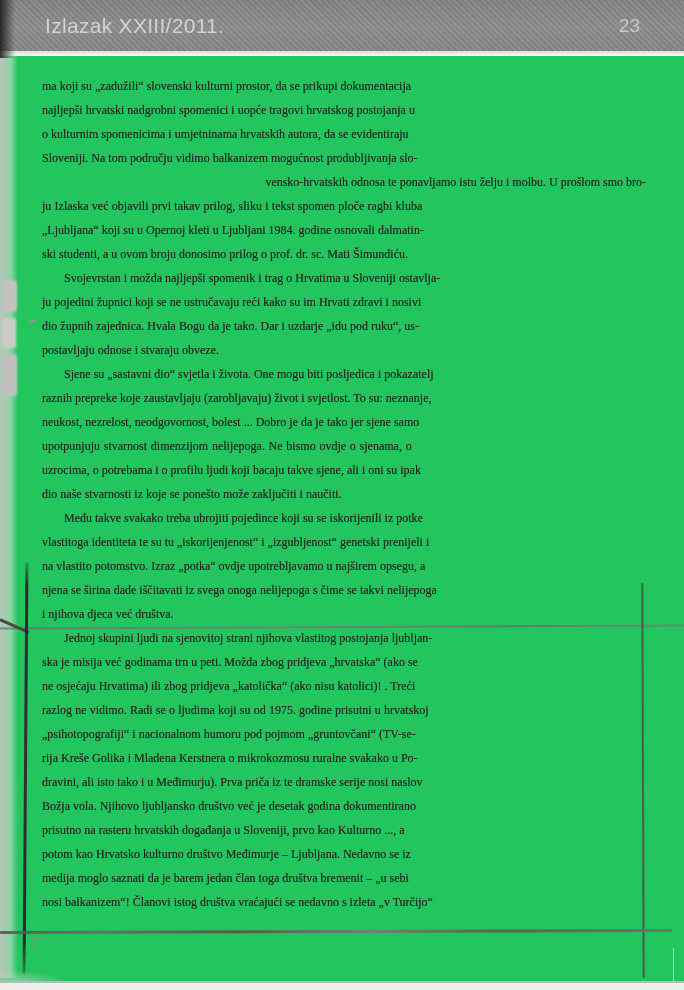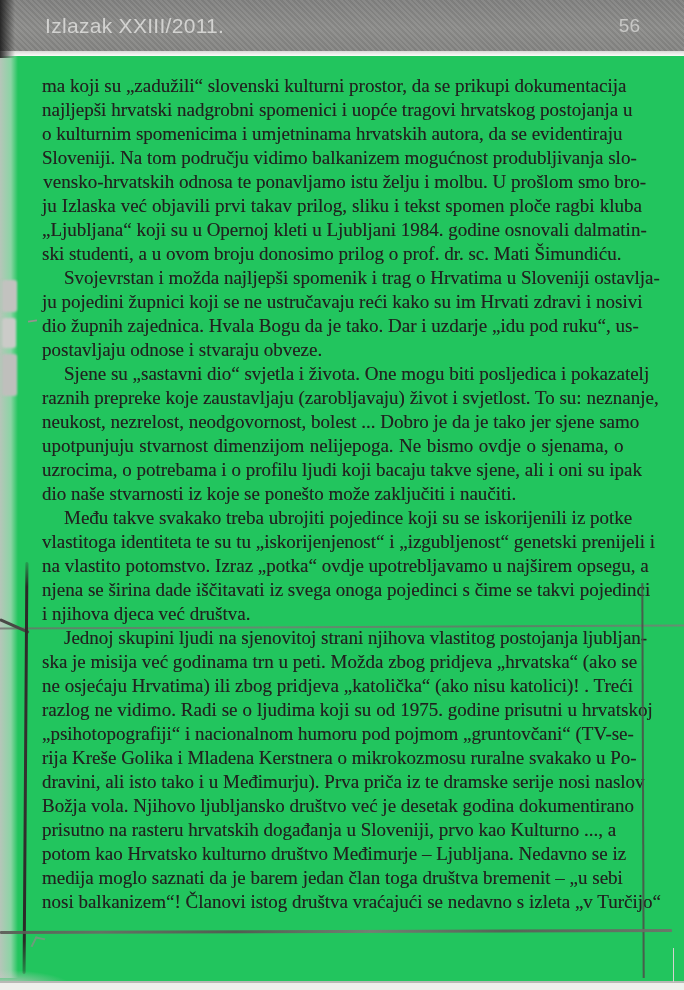--- a/index.html
+++ b/index.html
@@ -47,21 +47,21 @@
   }
   .edge-patch { position: absolute; border-radius: 3px; filter: blur(1.2px); }
   .patch-1 { left: 2px; top: 228px; width: 15px; height: 32px; background: #c2c2bf; }
   .patch-2 { left: 2px; top: 266px; width: 14px; height: 30px; background: #cbcbc8; }
   .patch-3 { left: 2px; top: 302px; width: 15px; height: 42px; background: #bfbfbc; }
 
   
   .body-text { position: absolute; left: 42px; top: 74px; width: 604px; }
   .line {
     height: 24px; line-height: 24px;
-    font-size: 19px; color: #22211f;
+    font-size: 12px; color: #22211f;
     white-space: nowrap;
     text-shadow: 0 0 0.5px rgba(34,33,31,0.45);
   }
   .line.indent { text-indent: 22px; }
 
   
   .mark { position: absolute; }
   .vline-left {
     left: 24px; top: 562px; width: 3px; height: 412px;
     background: linear-gradient(180deg, rgba(43,41,39,0.25), #2b2927 6%, #343230 50%, #2b2927 92%, rgba(43,41,39,0.35));
@@ -102,21 +102,21 @@
   }
   .right-edge-faint { left: 673px; top: 948px; width: 1px; height: 34px; background: #d2d2cf; }
 </style>
 </head>
 <body>
 
 <div class="page">
 
   <header class="band">
     <span class="band-title">Izlazak XXIII/2011.</span>
-    <span class="band-pagenum">56</span>
+    <span class="band-pagenum">23</span>
   </header>
   <div class="band-edge"></div>
   <div class="corner-dark"></div>
 
   <div class="left-edge">
     <div class="edge-patch patch-1"></div>
     <div class="edge-patch patch-2"></div>
     <div class="edge-patch patch-3"></div>
   </div>
 
@@ -142,21 +142,21 @@
         <div class="line" style="word-spacing: 0px;"><span>raznih prepreke koje zaustavljaju (zarobljavaju) život i svjetlost. To su: neznanje,</span></div>
         <div class="line" style="word-spacing: 0px;"><span>neukost, nezrelost, neodgovornost, bolest ... Dobro je da je tako jer sjene samo</span></div>
         <div class="line" style="word-spacing: 0.746875px;"><span>upotpunjuju stvarnost dimenzijom nelijepoga.  Ne bismo ovdje o sjenama, o</span></div>
         <div class="line" style="word-spacing: 0px;"><span>uzrocima, o potrebama i o profilu ljudi koji bacaju takve sjene, ali i oni su ipak</span></div>
         <div class="line endline" style="word-spacing: 0px;"><span>dio naše stvarnosti iz koje se ponešto može zaključiti i naučiti.</span></div>
       </div>
       <div class="paragraph">
         <div class="line indent" style="word-spacing: 0px;"><span>Među takve svakako treba ubrojiti pojedince koji su se iskorijenili iz potke</span></div>
         <div class="line" style="word-spacing: 0px;"><span>vlastitoga identiteta te su tu „iskorijenjenost“ i „izgubljenost“ genetski prenijeli i</span></div>
         <div class="line" style="word-spacing: 0px;"><span>na vlastito potomstvo. Izraz „potka“ ovdje upotrebljavamo u najširem opsegu, a</span></div>
-        <div class="line" style="word-spacing: 0px;"><span>njena se širina dade iščitavati iz svega onoga pojedinci s čime se takvi pojedinci</span></div>
+        <div class="line" style="word-spacing: 0px;"><span>njena se širina dade iščitavati iz svega onoga nelijepoga s čime se takvi nelijepoga</span></div>
         <div class="line endline" style="word-spacing: 0px;"><span>i njihova djeca već društva.</span></div>
       </div>
       <div class="paragraph">
         <div class="line indent" style="word-spacing: 0px;"><span>Jednoj skupini ljudi na sjenovitoj strani njihova vlastitog postojanja ljubljan-</span></div>
         <div class="line" style="word-spacing: 0px;"><span>ska je misija već godinama trn u peti. Možda zbog pridjeva „hrvatska“ (ako se</span></div>
         <div class="line" style="word-spacing: 0px;"><span>ne osjećaju Hrvatima) ili zbog pridjeva „katolička“ (ako nisu katolici)! . Treći</span></div>
         <div class="line" style="word-spacing: 0.195833px;"><span>razlog ne vidimo. Radi se o ljudima koji su od 1975. godine  prisutni u hrvatskoj</span></div>
         <div class="line" style="word-spacing: 0px;"><span>„psihotopografiji“ i nacionalnom humoru pod pojmom „gruntovčani“ (TV-se-</span></div>
         <div class="line" style="word-spacing: 0px;"><span>rija Kreše Golika i Mladena Kerstnera o mikrokozmosu ruralne svakako u Po-</span></div>
         <div class="line" style="word-spacing: 0px;"><span>dravini, ali isto tako i u Međimurju). Prva priča iz te dramske serije nosi naslov</span></div>

